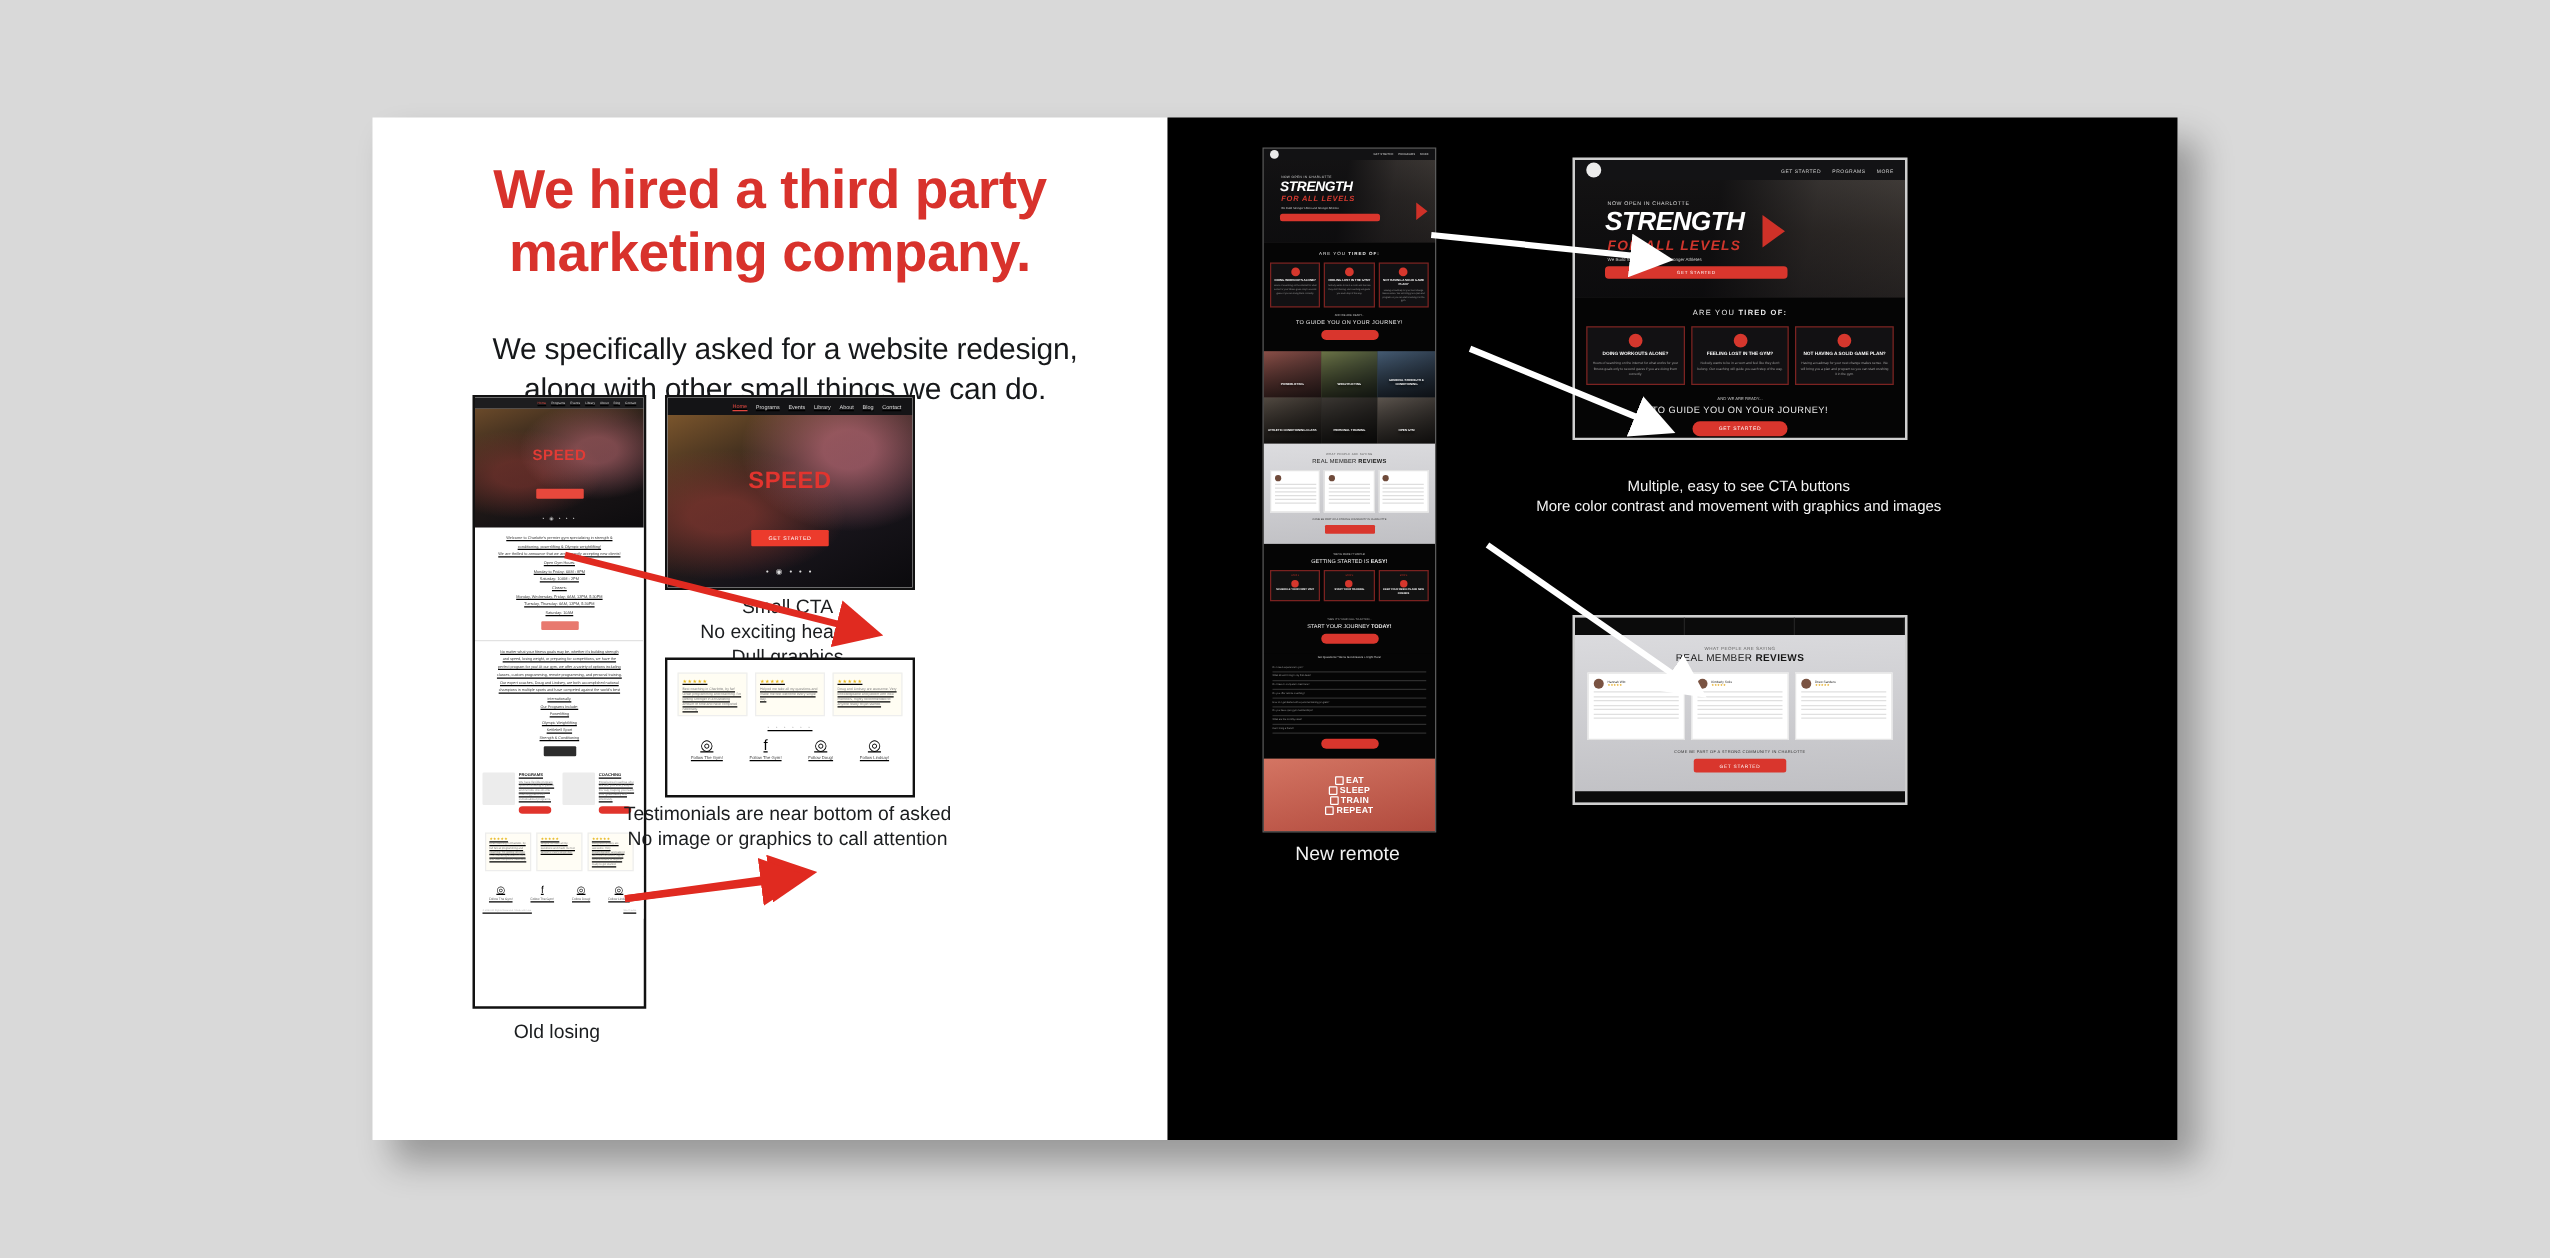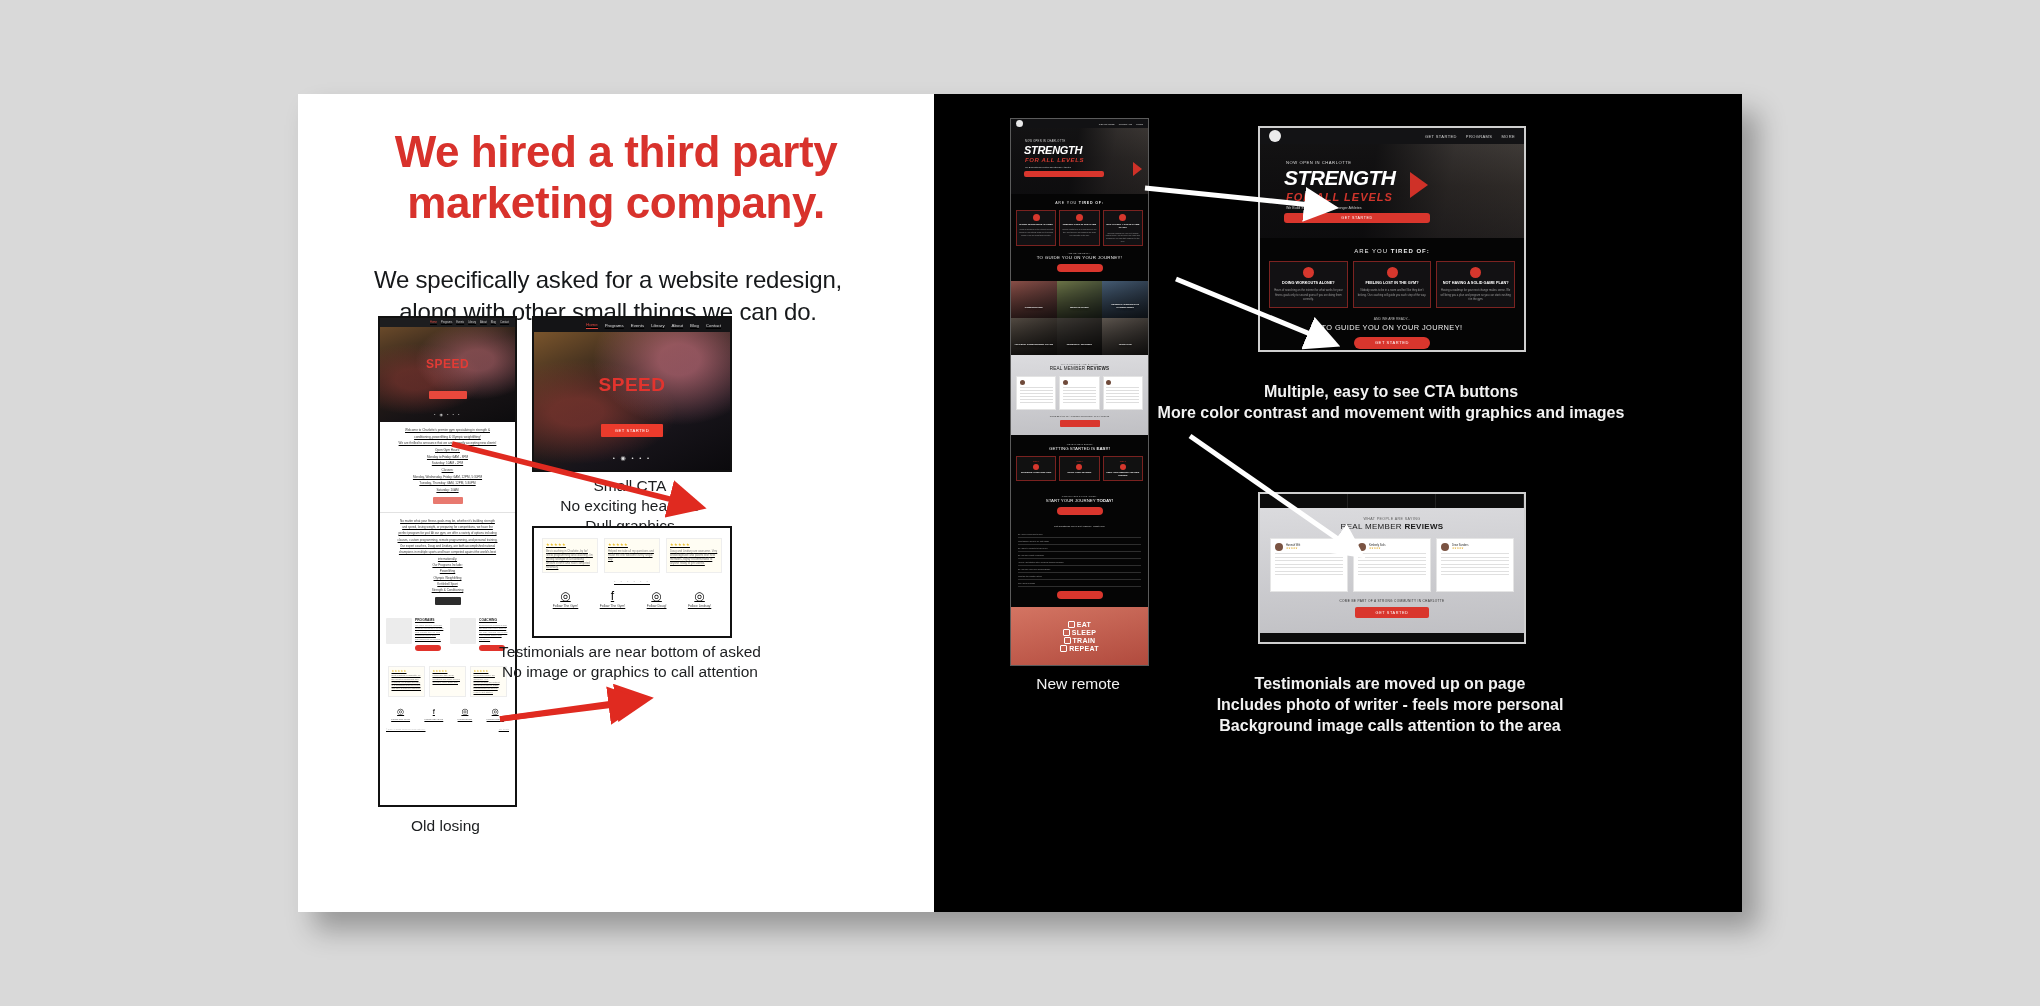--- a/index.html
+++ b/index.html
@@ -22,33 +22,33 @@
 
   
   .headline{
     position:absolute;left:0;top:32px;width:100%;
     text-align:center;color:#d8322c;
     font-family:"Liberation Sans",sans-serif;
     font-weight:bold;font-size:44px;line-height:1.17;
     letter-spacing:-.4px;
   }
   .subhead{
-    position:absolute;left:32px;top:170px;width:556px;
+    position:absolute;left:52px;top:170px;width:556px;
     text-align:center;color:#16181a;
     font-size:24px;line-height:1.34;font-weight:400;
     letter-spacing:-.2px;
   }
 
   
   .mock{position:absolute;background:#fff;overflow:hidden;}
   .mock.bordered{border:2px solid #111;text-decoration:underline;}
 
   .cap{position:absolute;text-align:center;color:#1b1d1f;font-size:15.5px;line-height:1.3;}
   .cap.white{color:#f2f2f2;}
-  .cap.big{font-size:16px;font-weight:bold;}
+  .cap.big{font-size:12px;}
 
   
   #old-long{left:80px;top:222px;width:135px;height:487px;}
   .ol-nav{height:9px;background:#1d1d1f;display:flex;align-items:center;justify-content:flex-end;gap:4px;padding-right:6px;}
   .ol-nav span{font-size:2.6px;color:#c9c9c9;}
   .ol-nav span.act{color:#e04b43;}
   .ol-hero{height:95px;position:relative;
     background:
       radial-gradient(ellipse at 72% 35%,rgba(196,110,120,.55) 0 12%,transparent 45%),
       radial-gradient(ellipse at 26% 55%,rgba(150,60,55,.5) 0 14%,transparent 48%),
@@ -671,25 +671,20 @@
                 <div class="ln"></div>
                 <div class="ln"></div>
             </div>
           </div>
           <div class="nt-sub">COME BE PART OF A STRONG COMMUNITY IN CHARLOTTE</div>
           <div class="nt-btn">GET STARTED</div>
         </div>
         <div class="nt-bot"></div>
       </div>
 
-      <div class="cap white big" style="left:220px;top:580px;width:472px;">
-        <div>Testimonials are moved up on page</div>
-        <div>Includes photo of writer - feels more personal</div>
-        <div>Background image calls attention to the area</div>
-      </div>
     </div>
   </div>
 
   <svg class="arrows" viewBox="0 0 2040 1006">
     <defs>
       <marker id="ah-red" markerWidth="7" markerHeight="7" refX="5.2" refY="3.5" orient="auto">
         <path d="M0,0 L7,3.5 L0,7 z" fill="#e02a20"></path>
       </marker>
       <marker id="ah-white" markerWidth="7" markerHeight="7" refX="5.2" refY="3.5" orient="auto">
         <path d="M0,0 L7,3.5 L0,7 z" fill="#ffffff"></path>

